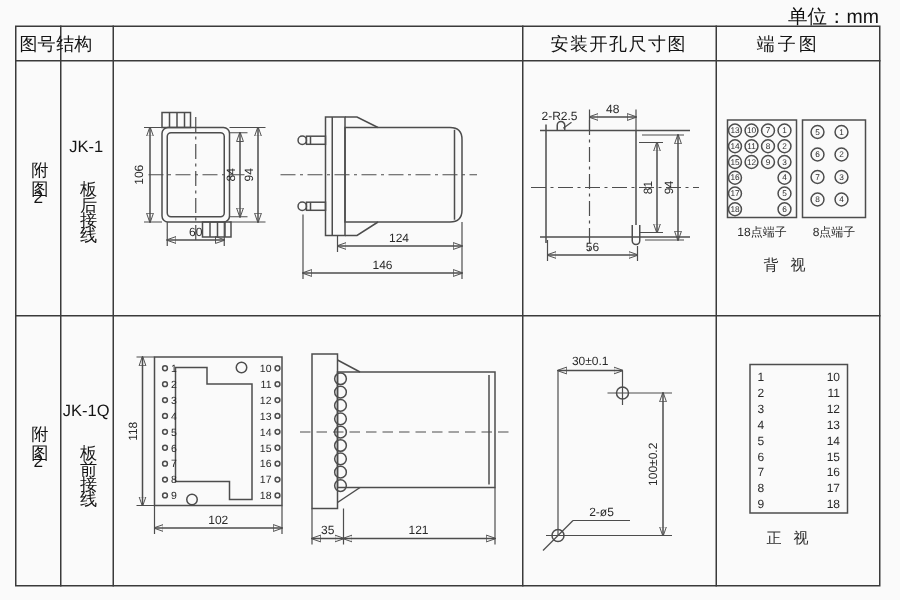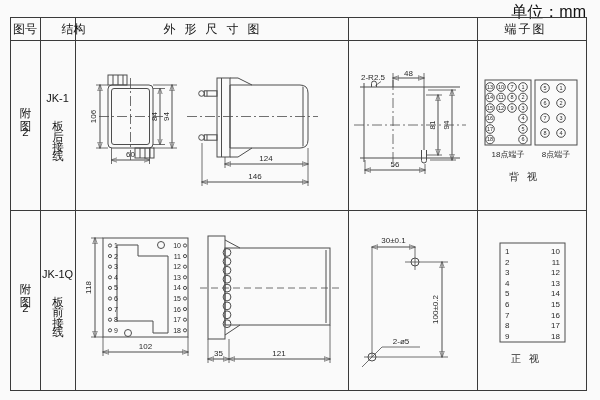--- a/index.html
+++ b/index.html
@@ -1,17 +1,17 @@
 <!DOCTYPE html>
 <html><head>
 <meta charset="utf-8">
 <style>
   html,body{margin:0;padding:0;}
   .screen{position:relative;width:600px;height:400px;background:#fafafa;font-family:"Liberation Sans","DejaVu Sans",sans-serif;color:#222;overflow:hidden;}
-  .unit{position:absolute;top:2px;right:14px;font-size:16px;color:#111;}
+  .unit{position:absolute;top:2px;right:14px;font-size:13px;color:#111;}
   .tbl{position:absolute;left:10px;top:17px;width:577px;height:374px;border:1.5px solid #3a3a3a;box-sizing:border-box;}
   .vline,.hline{position:absolute;background:#3a3a3a;}
   .vline{top:17px;height:374px;width:1px;}
   .hline{left:10px;width:577px;height:1px;}
   .hcell{position:absolute;top:17px;height:23px;line-height:24px;text-align:center;font-size:12px;color:#141414;}
   .figcell{position:absolute;left:10px;width:30px;display:flex;align-items:center;justify-content:center;}
   .vtext{writing-mode:vertical-rl;text-orientation:upright;font-size:11.5px;letter-spacing:14px;color:#141414;}
   .structcell{position:absolute;left:40px;width:35px;display:flex;flex-direction:column;align-items:center;}
   .model{font-size:11px;color:#141414;white-space:nowrap;}
   .wiring{writing-mode:vertical-rl;text-orientation:upright;font-size:11.5px;letter-spacing:10px;margin-top:7px;color:#141414;}
@@ -36,22 +36,22 @@
 
   <div class="tbl"></div>
   <div class="vline" style="left:40px"></div>
   <div class="vline" style="left:75px"></div>
   <div class="vline" style="left:348px"></div>
   <div class="vline" style="left:477px"></div>
   <div class="hline" style="top:40px"></div>
   <div class="hline" style="top:210px"></div>
 
   <div class="hcell" style="left:10px;width:30px">图号</div>
-  <div class="hcell" style="left:56px;width:35px">结构</div>
-  <div class="hcell" style="left:75px;width:273px;letter-spacing:9px;text-indent:9px">外形尺寸图</div>
+  <div class="hcell" style="left:32px;width:35px">结构</div>
+  <div class="hcell" style="left:348px;width:129px;letter-spacing:1px">安装开孔尺寸图</div>
   <div class="hcell" style="left:477px;width:97px;letter-spacing:2px">端子图</div>
 
   <div class="figcell" style="top:40px;height:170px">
     <span class="vtext">附图2</span>
   </div>
   <div class="structcell" style="top:40px;height:170px;padding-top:52px;box-sizing:border-box">
     <span class="model">JK-1</span>
     <span class="wiring">板后接线</span>
   </div>
   <div class="figcell" style="top:210px;height:181px">

